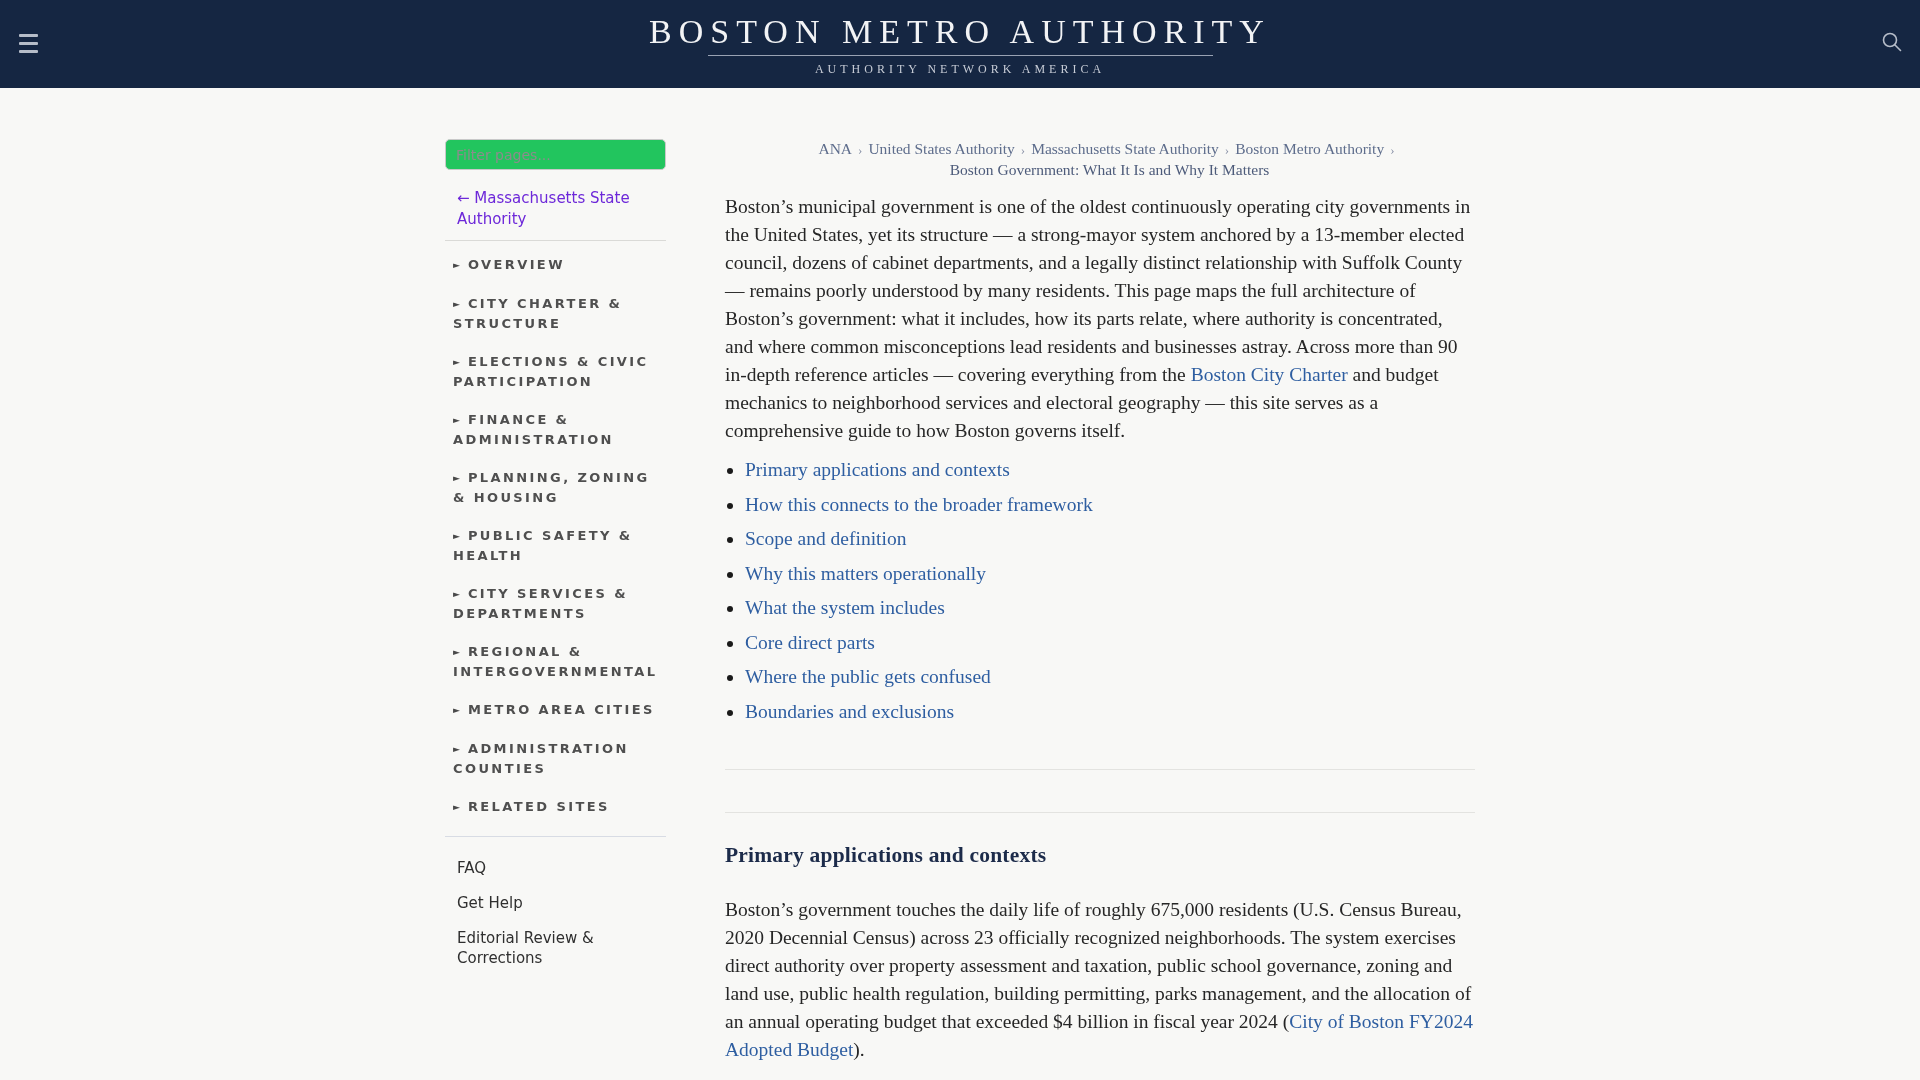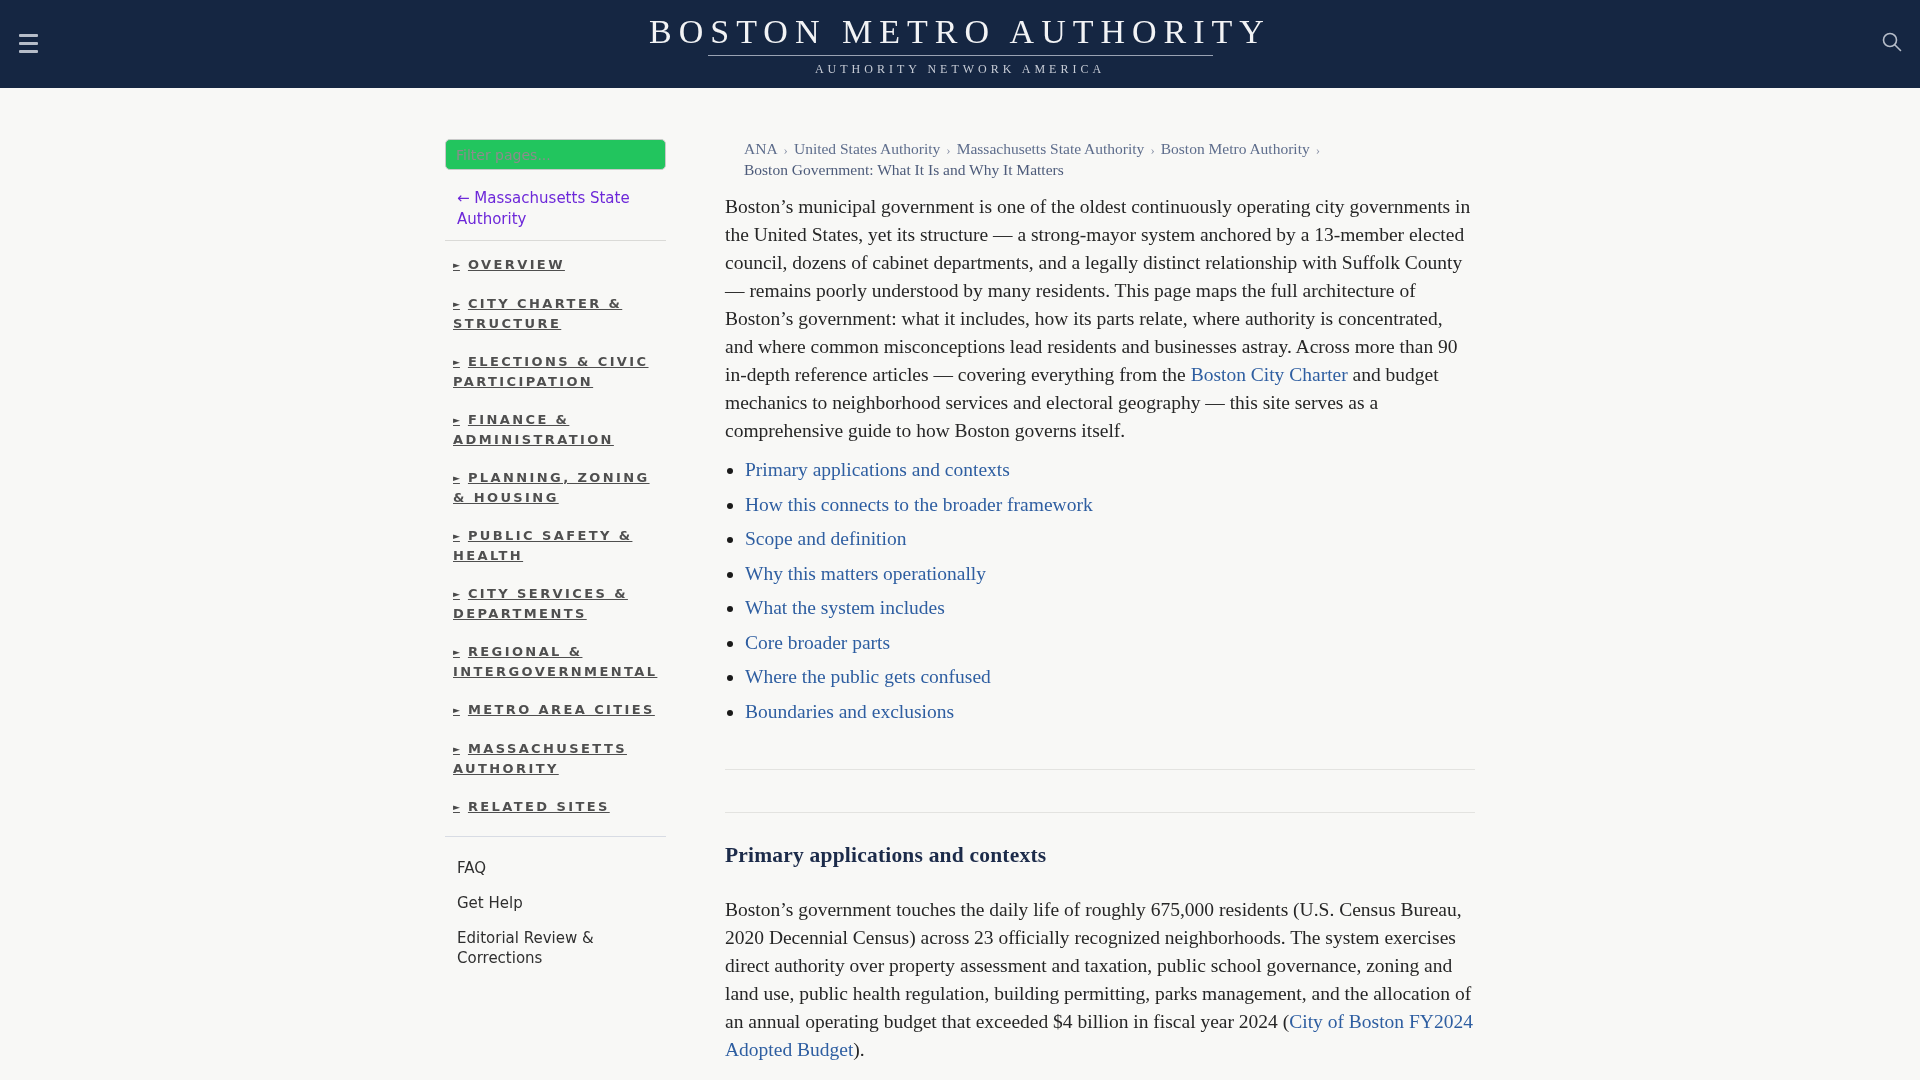--- a/index.html
+++ b/index.html
@@ -38,35 +38,35 @@
   .back-link {
     display: block; margin: 18px 0 0 12px; width: 185px;
     font-size: 15px; line-height: 21px; color: #6d28d9;
     text-decoration: none; cursor: pointer;
   }
   .sidebar-rule { border: none; border-top: 1px solid #dadad7; margin: 10px 0 14px; }
   .side-nav ul { list-style: none; }
   .side-nav li {
     margin-bottom: 19px; padding-left: 8px;
     font-size: 13px; font-weight: bold; letter-spacing: 2.4px;
-    line-height: 19px; color: #4f4f4f; cursor: pointer; text-decoration: underline;
+    line-height: 19px; color: #4f4f4f; cursor: pointer;
   }
   .side-nav .tri { font-size: 9px; margin-right: 8px; color: #4a4a4a; letter-spacing: 0; vertical-align: 1px; }
   .sidebar-rule.bottom { border-top: 1px solid #d8dce4; margin: 11px 0 21px; }
   .side-footer a {
     display: block; margin: 0 0 15px 12px; width: 180px;
     font-size: 15px; line-height: 20px; color: #2f2f2f;
     text-decoration: none; cursor: pointer;
   }
 
   
   .main { flex: 1; padding: 51px 0 0 59px; }
   .breadcrumb {
     padding-left: 19px; font-size: 15.5px; line-height: 20px;
-    color: #8a93a8; margin-bottom: 0;
+    color: #8a93a8; margin-bottom: 0; text-align: center;
   }
   .breadcrumb a { color: #5e6d8c; text-decoration: none; cursor: pointer; }
   .breadcrumb .sep { margin: 0 6px; font-size: 13px; color: #8a93a8; }
   .breadcrumb .current { color: #4d5b7a; }
   .main p { font-size: 19.5px; line-height: 28px; }
   .intro { margin-top: 13px; }
   .main a.inline-link { color: #2e5ea1; text-decoration: none; cursor: pointer; }
   .toc { margin: 15px 0 0 0; padding-left: 20px; list-style: disc; color: #1a1a1a; }
   .toc li { margin-bottom: 14px; font-size: 19.5px; line-height: 20.5px; }
   .toc a { color: #2e5ea1; text-decoration: none; cursor: pointer; }
@@ -114,21 +114,21 @@
       <ul>
         <li><span class="tri">►</span><span>OVERVIEW</span></li>
         <li><span class="tri">►</span><span>CITY CHARTER &amp; STRUCTURE</span></li>
         <li><span class="tri">►</span><span>ELECTIONS &amp; CIVIC PARTICIPATION</span></li>
         <li><span class="tri">►</span><span>FINANCE &amp; ADMINISTRATION</span></li>
         <li><span class="tri">►</span><span>PLANNING, ZONING &amp; HOUSING</span></li>
         <li><span class="tri">►</span><span>PUBLIC SAFETY &amp; HEALTH</span></li>
         <li><span class="tri">►</span><span>CITY SERVICES &amp; DEPARTMENTS</span></li>
         <li><span class="tri">►</span><span>REGIONAL &amp; INTERGOVERNMENTAL</span></li>
         <li><span class="tri">►</span><span>METRO AREA CITIES</span></li>
-        <li><span class="tri">►</span><span>MASSACHUSETTS AUTHORITY</span></li>
+        <li><span class="tri">►</span><span>ADMINISTRATION COUNTIES</span></li>
         <li><span class="tri">►</span><span>RELATED SITES</span></li>
       </ul>
     </nav>
 
     <hr class="sidebar-rule bottom">
 
     <div class="side-footer">
       <a>FAQ</a>
       <a>Get Help</a>
       <a>Editorial Review &amp; Corrections</a>
@@ -143,21 +143,21 @@
     </div>
 
     <p class="intro"><span>Boston’s municipal government is one of the oldest continuously operating city governments in the United States, yet its structure — a strong-mayor system anchored by a 13-member elected council, dozens of cabinet departments, and a legally distinct relationship with Suffolk County — remains poorly understood by many residents. This page maps the full architecture of Boston’s government: what it includes, how its parts relate, where authority is concentrated, and where common misconceptions lead residents and businesses astray. Across more than 90 in-depth reference articles — covering everything from the </span><a class="inline-link">Boston City Charter</a><span> and budget mechanics to neighborhood services and electoral geography — this site serves as a comprehensive guide to how Boston governs itself.</span></p>
 
     <ul class="toc">
       <li><a>Primary applications and contexts</a></li>
       <li><a>How this connects to the broader framework</a></li>
       <li><a>Scope and definition</a></li>
       <li><a>Why this matters operationally</a></li>
       <li><a>What the system includes</a></li>
-      <li><a>Core broader parts</a></li>
+      <li><a>Core direct parts</a></li>
       <li><a>Where the public gets confused</a></li>
       <li><a>Boundaries and exclusions</a></li>
     </ul>
 
     <hr class="content-rule rule-1">
     <hr class="content-rule rule-2">
 
     <h2 class="section-heading">Primary applications and contexts</h2>
 
     <p class="para-apps"><span>Boston’s government touches the daily life of roughly 675,000 residents (U.S. Census Bureau, 2020 Decennial Census) across 23 officially recognized neighborhoods. The system exercises direct authority over property assessment and taxation, public school governance, zoning and land use, public health regulation, building permitting, parks management, and the allocation of an annual operating budget that exceeded $4 billion in fiscal year 2024 (</span><a class="inline-link">City of Boston FY2024 Adopted Budget</a><span>).</span></p>

